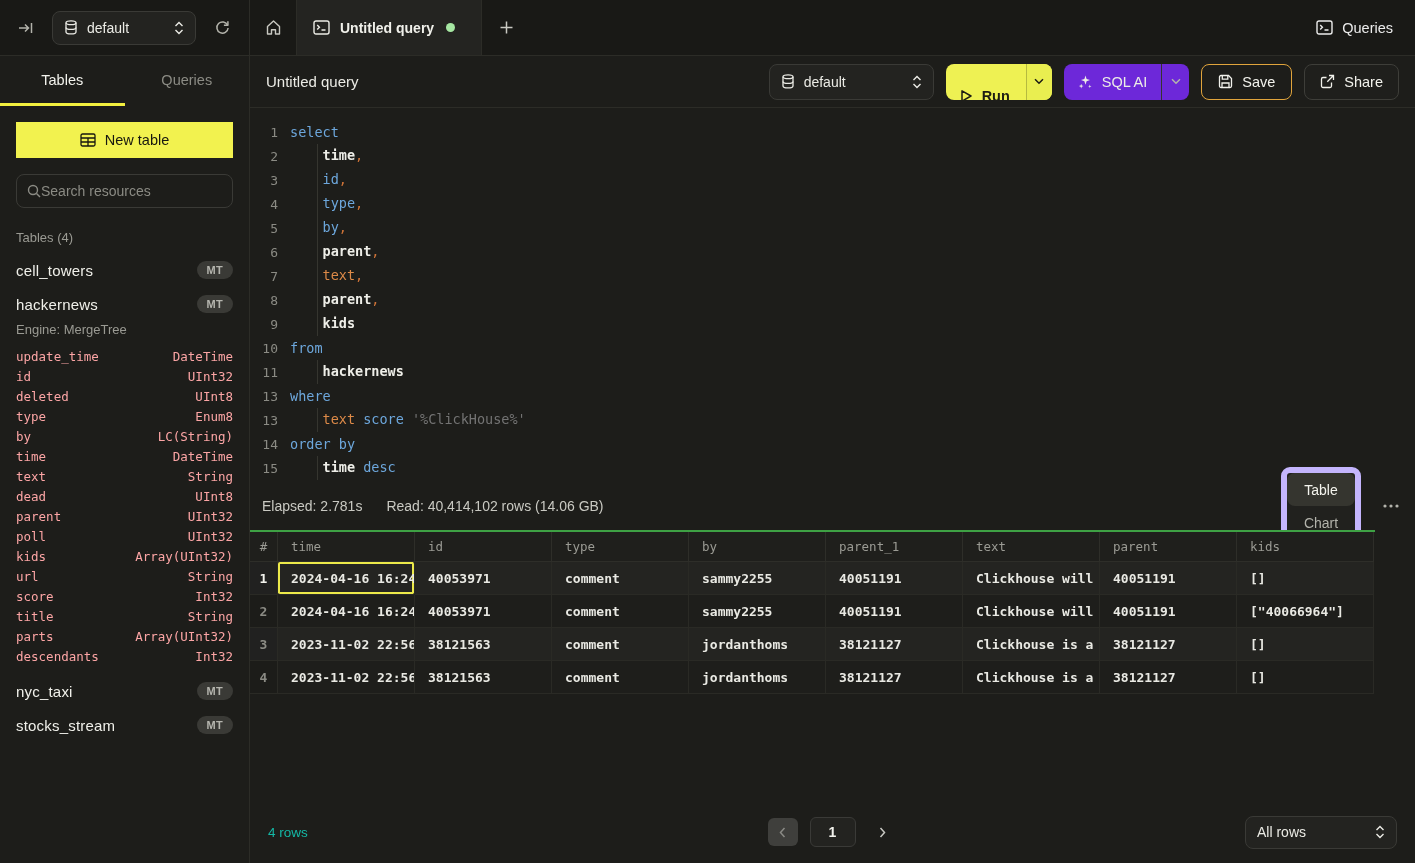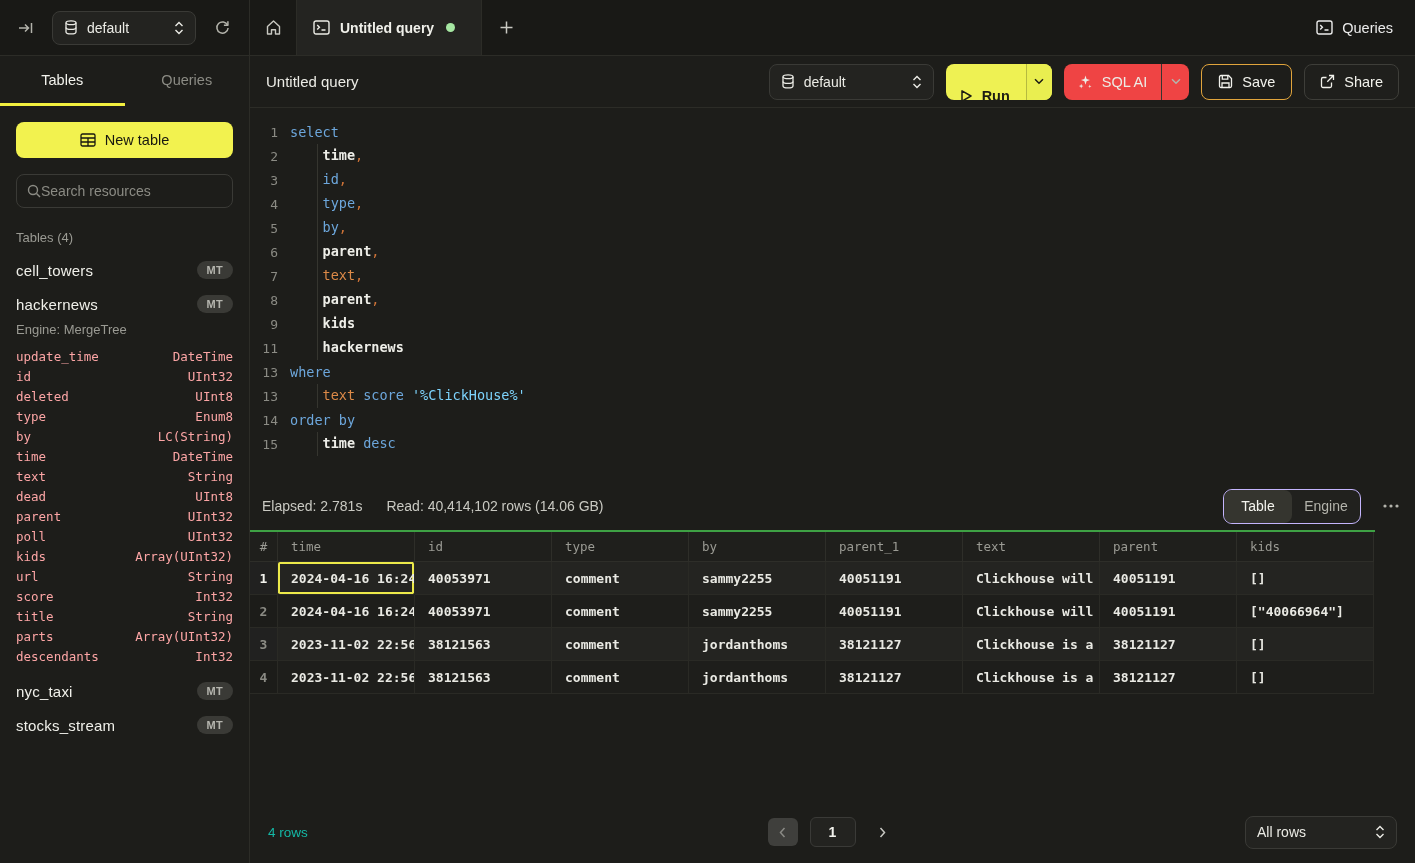--- a/index.html
+++ b/index.html
@@ -26,68 +26,68 @@
 
   
   .body { flex:1; display:flex; min-height:0; }
 
   
   .sidebar { width:250px; border-right:1px solid #2c2c27; display:flex; flex-direction:column; flex-shrink:0; overflow:hidden; }
   .side-tabs { height:50px; display:flex; flex-shrink:0; }
   .side-tab { flex:1; display:flex; align-items:center; justify-content:center; font-size:14.5px; color:#8b8b84; cursor:pointer; border-bottom:3px solid transparent; }
   .side-tab.active { color:#f2f2ec; border-bottom-color:#f2ef3f; font-weight:400; }
   .side-body { padding:16px; overflow:hidden; }
-  .new-table-btn { width:100%; height:36px; background:#f2f24f; color:#17170f; border:none; border-radius:8px; font-size:14.5px; font-family:"Liberation Sans",sans-serif; display:flex; align-items:center; justify-content:center; gap:9px; cursor:pointer; }
+  .new-table-btn { width:100%; height:36px; background:#f2f24f; color:#17170f; border:none; border-radius:0; font-size:14.5px; font-family:"Liberation Sans",sans-serif; display:flex; align-items:center; justify-content:center; gap:9px; cursor:pointer; }
   .side-search { margin-top:16px; height:34px; border:1px solid #3a3a36; border-radius:8px; display:flex; align-items:center; gap:0; padding:0 10px; color:#8b8b84; }
   .side-search input { background:none; border:none; outline:none; color:#e8e8e2; font-size:14px; width:100%; font-family:"Liberation Sans",sans-serif; }
   .side-search input::placeholder { color:#8b8b84; }
   .section-label { margin-top:22px; font-size:13px; color:#9a9a93; }
   .tbl-row { display:flex; align-items:center; justify-content:space-between; margin-top:16px; cursor:pointer; }
   .tbl-name { font-size:15px; color:#f0f0ea; font-weight:500; letter-spacing:.2px; }
   .mt-badge { background:#3a3a36; color:#b5b5ae; font-size:11px; font-weight:700; border-radius:10px; padding:3px 10px; letter-spacing:.3px; }
   .tbl-engine { margin-top:9px; font-size:13px; color:#9a9a93; }
   .col-list { margin-top:9px; margin-bottom:4px; }
   .col-row { display:flex; justify-content:space-between; height:20px; align-items:center; font-family:"DejaVu Sans Mono",monospace; font-size:12.5px; color:#fca5a5; }
 
   
   .main { flex:1; display:flex; flex-direction:column; min-width:0; }
   .main-header { height:52px; border-bottom:1px solid #2c2c27; display:flex; align-items:center; padding:0 16px; gap:12px; flex-shrink:0; }
   .main-title { font-size:15px; color:#ececе6; color:#ecece6; flex:1; }
   .hdr-select { width:165px; height:36px; }
   .btn { height:36px; border-radius:8px; display:flex; align-items:center; font-size:14.5px; cursor:pointer; border:none; font-family:"Liberation Sans",sans-serif; }
   .run-btn { background:#eef153; color:#1d1d14; font-weight:700; overflow:hidden; padding:0; }
   .run-main { display:flex; align-items:center; gap:9px; padding:0 16px 0 14px; height:100%;margin-top:28px; }
   .run-caret { width:26px; height:100%; display:flex; align-items:center; justify-content:center; border-left:1px solid rgba(30,30,10,.25); background:#e9ee50; }
-  .sqlai-btn { background:#ef4444; color:#ececе6; color:#ecece6; padding:0; overflow:hidden; }
+  .sqlai-btn { background:#6d28d9; color:#ececе6; color:#ecece6; padding:0; overflow:hidden; }
   .sqlai-main { display:flex; align-items:center; gap:9px; padding:0 14px; height:100%; }
   .sqlai-caret { width:28px; height:100%; display:flex; align-items:center; justify-content:center; border-left:1px solid #35352f; color:#b3b3ab; }
   .save-btn { background:#1d1d1a; border:1.5px solid #e0a43c; color:#f2f2ec; gap:9px; padding:0 16px; }
   .share-btn { background:#1f1f1c; border:1px solid #3e3e39; color:#f2f2ec; gap:9px; padding:0 15px; }
 
   
   .editor { height:374px; padding-top:12px; overflow:hidden; flex-shrink:0; }
   .cl { display:flex; height:24px; align-items:center; font-family:"DejaVu Sans Mono",monospace; font-size:13.5px; }
   .ln { width:28px; text-align:right; color:#8b8b84; flex-shrink:0; font-size:13px; }
   .code { margin-left:12px; white-space:pre; }
   .indg { display:inline-block; width:3.5ch; border-right:1px solid #35352f; height:24px; vertical-align:middle; margin-right:.5ch; }
   .tk-kw { color:#6da7dc; }
   .tk-id { color:#eeeee8; font-weight:700; }
   .tk-ty { color:#dd8a48; }
   .tk-pu { color:#d07438; }
-  .tk-st { color:#7dd3fc; }
+  .tk-st { color:#737373; }
   .tk-sp { color:#ebebe5; }
 
   
   .res-toolbar { height:48px; display:flex; align-items:center; padding:0 12px; gap:24px; flex-shrink:0; }
   .res-search { width:236px; height:33px; border:1.5px solid #e6ea48; border-radius:8px; background:#222118; display:flex; align-items:center; gap:8px; padding:0 10px; flex-shrink:0; }
   .res-search input { background:none; border:none; outline:none; color:#f2f2ec; font-size:14px; width:100%; font-family:"Liberation Sans",sans-serif; caret-color:#fff; }
   .caret-bar { width:1.5px; height:16px; background:#f2f2ec; margin-left:-57px; }
   .stat { font-size:14px; color:#c9c9c2; white-space:nowrap; }
   .res-spacer { flex:1; }
-  .seg { display:flex; background:#202020; background:#21211e; border:1px solid #c4b5fd; border-radius:9px; overflow:hidden; }
+  .seg { display:flex; background:#202020; background:#21211e; border:6px solid #c4b5fd; border-radius:9px; overflow:hidden;flex-direction:column; }
   .seg-btn { width:68px; height:33px; display:flex; align-items:center; justify-content:center; font-size:14px; color:#b3b3ab; cursor:pointer; background:none; border:none; font-family:"Liberation Sans",sans-serif; }
   .seg-btn.active { background:#35352f; color:#f4f4ee; font-weight:500; border-radius:8px; }
   .more-btn { margin-left:-6px; }
 
   .grid-wrap { flex-shrink:0; }
   .grid { display:grid; grid-template-columns:28px repeat(8,137px); width:1125px; border-top:2px solid #3ea144; }
   .gh { height:30px; display:flex; align-items:center; padding:0 13px; font-family:"DejaVu Sans Mono",monospace; font-size:12.5px; color:#9b9b94; background:#1f1f1c; border-bottom:1px solid #2e2e29; border-right:1px solid #2e2e29; }
   .gh.first { padding:0; justify-content:center; }
   .gc { height:33px; display:flex; align-items:center; padding:0 13px; font-family:"DejaVu Sans Mono",monospace; font-size:13px; font-weight:700; color:#e9e9e3; border-bottom:1px solid #2a2a25; border-right:1px solid #2a2a25; white-space:nowrap; overflow:hidden; cursor:cell; }
   .gc.num { justify-content:center; padding:0; font-weight:700; color:#8b8b84; background:#1c1c19; cursor:default; }
@@ -416,20 +416,24 @@
             </div>
             <div class="cl">
               <span class="ln">8</span>
               <span class="code"><span class="indg"></span><span class="tk-id">parent</span><span class="tk-pu">,</span></span>
             </div>
             <div class="cl">
               <span class="ln">9</span>
               <span class="code"><span class="indg"></span><span class="tk-id">kids</span></span>
             </div>
             <div class="cl">
+              <span class="ln">10</span>
+              <span class="code"><span class="tk-kw">from</span></span>
+            </div>
+            <div class="cl">
               <span class="ln">11</span>
               <span class="code"><span class="indg"></span><span class="tk-id">hackernews</span></span>
             </div>
             <div class="cl">
               <span class="ln">13</span>
               <span class="code"><span class="tk-kw">where</span></span>
             </div>
             <div class="cl">
               <span class="ln">13</span>
               <span class="code"><span class="indg"></span><span class="tk-ty">text</span><span class="tk-sp"> </span><span class="tk-kw">score</span><span class="tk-sp"> </span><span class="tk-st">'%ClickHouse%'</span></span>
@@ -444,21 +448,21 @@
             </div>
           </div>
       </div>
 
       <div class="res-toolbar">
         <div class="stat">Elapsed: 2.781s</div>
         <div class="stat">Read: 40,414,102 rows (14.06 GB)</div>
         <div class="res-spacer"></div>
         <div class="seg">
           <button class="seg-btn active">Table</button>
-          <button class="seg-btn">Engine</button>
+          <button class="seg-btn">Chart</button>
         </div>
         <button class="icon-btn more-btn">
           <span>
             <svg width="16" height="4" viewBox="0 0 16 4" fill="currentColor">
                 <circle cx="2" cy="2" r="1.6"></circle>
                 <circle cx="8" cy="2" r="1.6"></circle>
                 <circle cx="14" cy="2" r="1.6"></circle>
               </svg>
           </span>
         </button>

